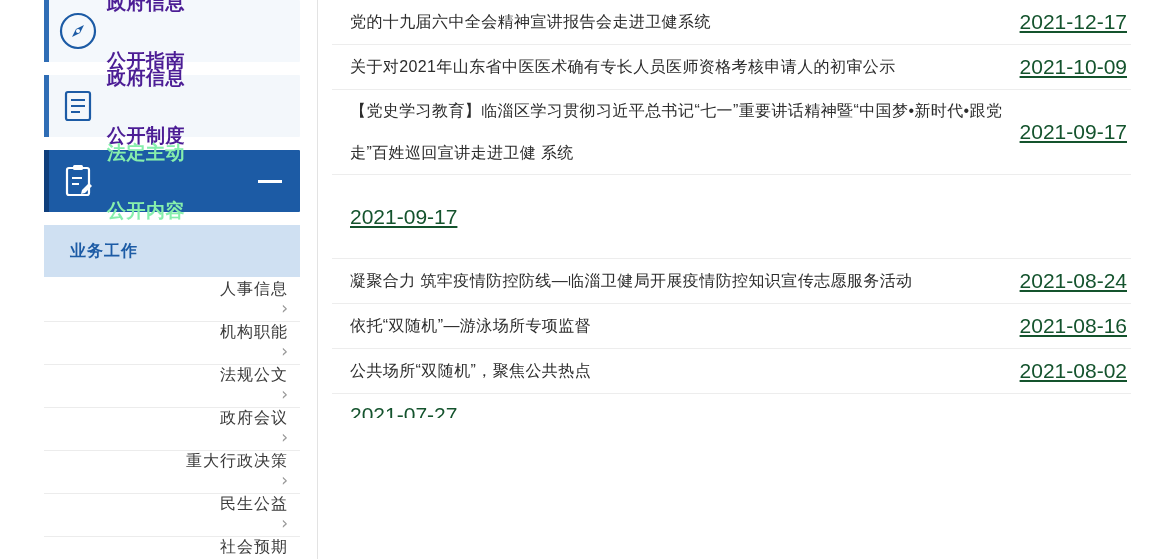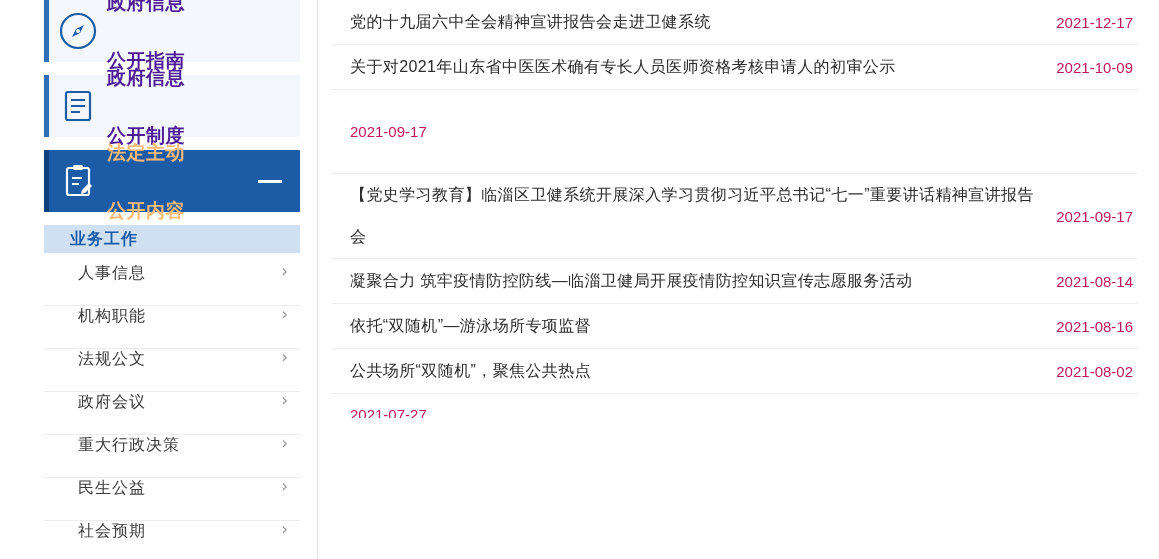--- a/index.html
+++ b/index.html
@@ -75,76 +75,77 @@
     color: #4c1d95;
     font-weight: bold;
     letter-spacing: 0.5px;
   }
   .nav-card .card-label .l2 { display: block; margin-top: 33px; }
 
   .nav-card.active {
     background: #1c5ba5;
   }
   .nav-card.active .bar { background: #0f3f7c; }
-  .nav-card.active .card-label { color: #fdba74; }
+  .nav-card.active .card-label { color: #86efac; }
   .minus-sign {
     margin-left: auto;
     margin-right: 18px;
     width: 24px;
     height: 3px;
     background: #ffffff;
     flex: 0 0 24px;
   }
 
   .subhead {
-    height: 28px;
+    height: 52px;
     background: #cfe0f2;
     display: flex;
     align-items: center;
     padding-left: 26px;
     box-sizing: border-box;
-    margin-bottom: 10px;
+    margin-bottom: 2px;
   }
   .subhead span {
     color: #1c5ba5;
     font-size: 16px;
     font-weight: bold;
     letter-spacing: 1px;
   }
 
   .sub-item {
     height: 43px;
     display: flex;
-    align-items: flex-start;
+    align-items: flex-end;
     padding-left: 34px;
     padding-right: 12px;
     box-sizing: border-box;
     border-bottom: 1px solid #ececec;
     position: relative;
+    flex-direction: column;
   }
   .sub-item .sub-label {
     font-size: 16px;
     color: #3a3a3a;
     letter-spacing: 1px;
   }
   .chev {
     margin-left: auto;
     color: #9a9a9a;
     font-size: 17px;
     line-height: 1;
     font-family: "DejaVu Sans", sans-serif;
   }
 
   
   .main {
     flex: 1;
     height: 418px;
     box-sizing: border-box;
     padding-left: 14px;
-    padding-right: 22px;
+    padding-right: 28px;
     overflow: hidden;
   }
   .news-row {
     display: flex;
     align-items: center;
     border-bottom: 1px solid #ededed;
     min-height: 42px;
     padding: 0 4px 0 18px;
     box-sizing: border-box;
   }
@@ -154,24 +155,25 @@
     color: #2c2c2c;
     line-height: 44px;
     letter-spacing: 0.4px;
     flex: 1;
     padding-right: 16px;
   }
   .news-row.tall .news-title {
     line-height: 42px;
   }
   .news-date {
-    font-size: 15px;
-    color: #be185d;
+    font-size: 21px;
+    color: #14532d;
     white-space: nowrap;
     font-family: "Liberation Sans", sans-serif;
+    text-decoration: underline;
   }
 
   svg { display: block; }
 </style>
 </head>
 <body>
 
 <div class="page">
 
   <div class="sidebar">
@@ -262,29 +264,29 @@
   <div class="main">
     <div class="news-row">
       <span class="news-title">党的十九届六中全会精神宣讲报告会走进卫健系统</span>
       <span class="news-date">2021-12-17</span>
     </div>
     <div class="news-row">
       <span class="news-title">关于对2021年山东省中医医术确有专长人员医师资格考核申请人的初审公示</span>
       <span class="news-date">2021-10-09</span>
     </div>
     <div class="news-row tall">
+      <span class="news-title">【党史学习教育】临淄区学习贯彻习近平总书记“七一”重要讲话精神暨“中国梦•新时代•跟党走”百姓巡回宣讲走进卫健 系统</span>
       <span class="news-date">2021-09-17</span>
     </div>
     <div class="news-row tall">
-      <span class="news-title">【党史学习教育】临淄区卫健系统开展深入学习贯彻习近平总书记“七一”重要讲话精神宣讲报告会</span>
       <span class="news-date">2021-09-17</span>
     </div>
     <div class="news-row">
       <span class="news-title">凝聚合力 筑牢疫情防控防线—临淄卫健局开展疫情防控知识宣传志愿服务活动</span>
-      <span class="news-date">2021-08-14</span>
+      <span class="news-date">2021-08-24</span>
     </div>
     <div class="news-row">
       <span class="news-title">依托“双随机”—游泳场所专项监督</span>
       <span class="news-date">2021-08-16</span>
     </div>
     <div class="news-row">
       <span class="news-title">公共场所“双随机”，聚焦公共热点</span>
       <span class="news-date">2021-08-02</span>
     </div>
     <div class="news-row">

